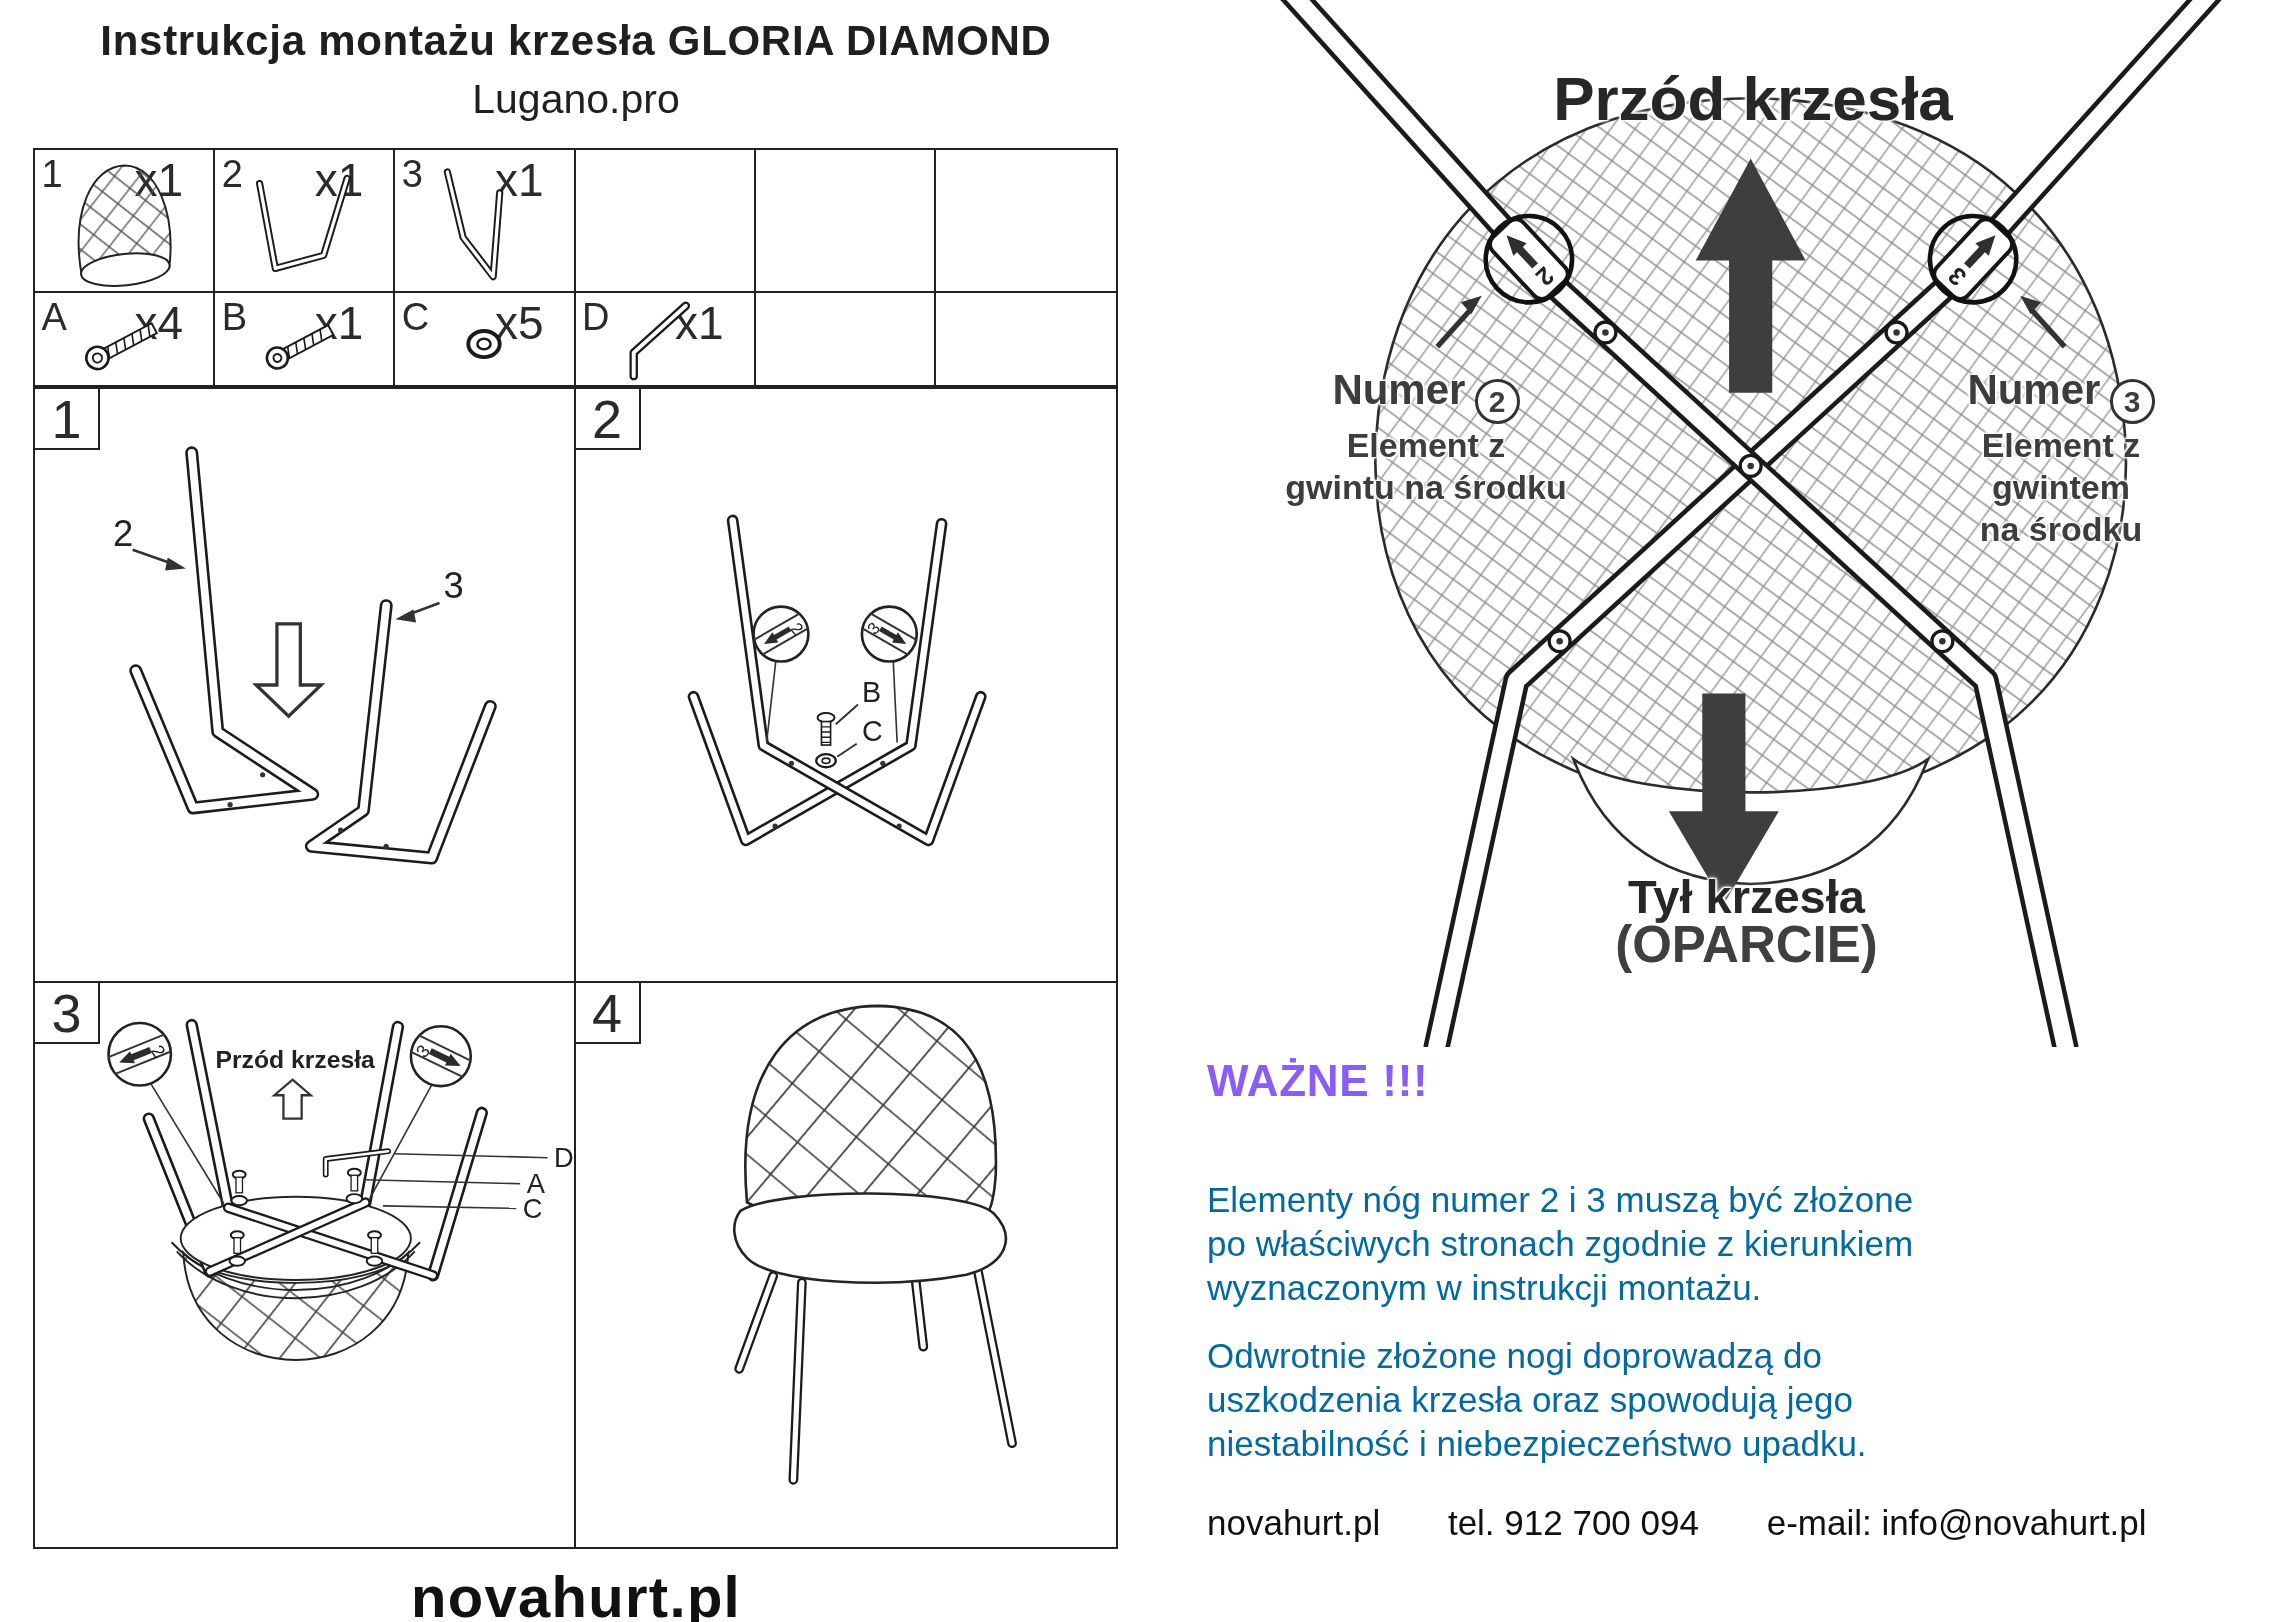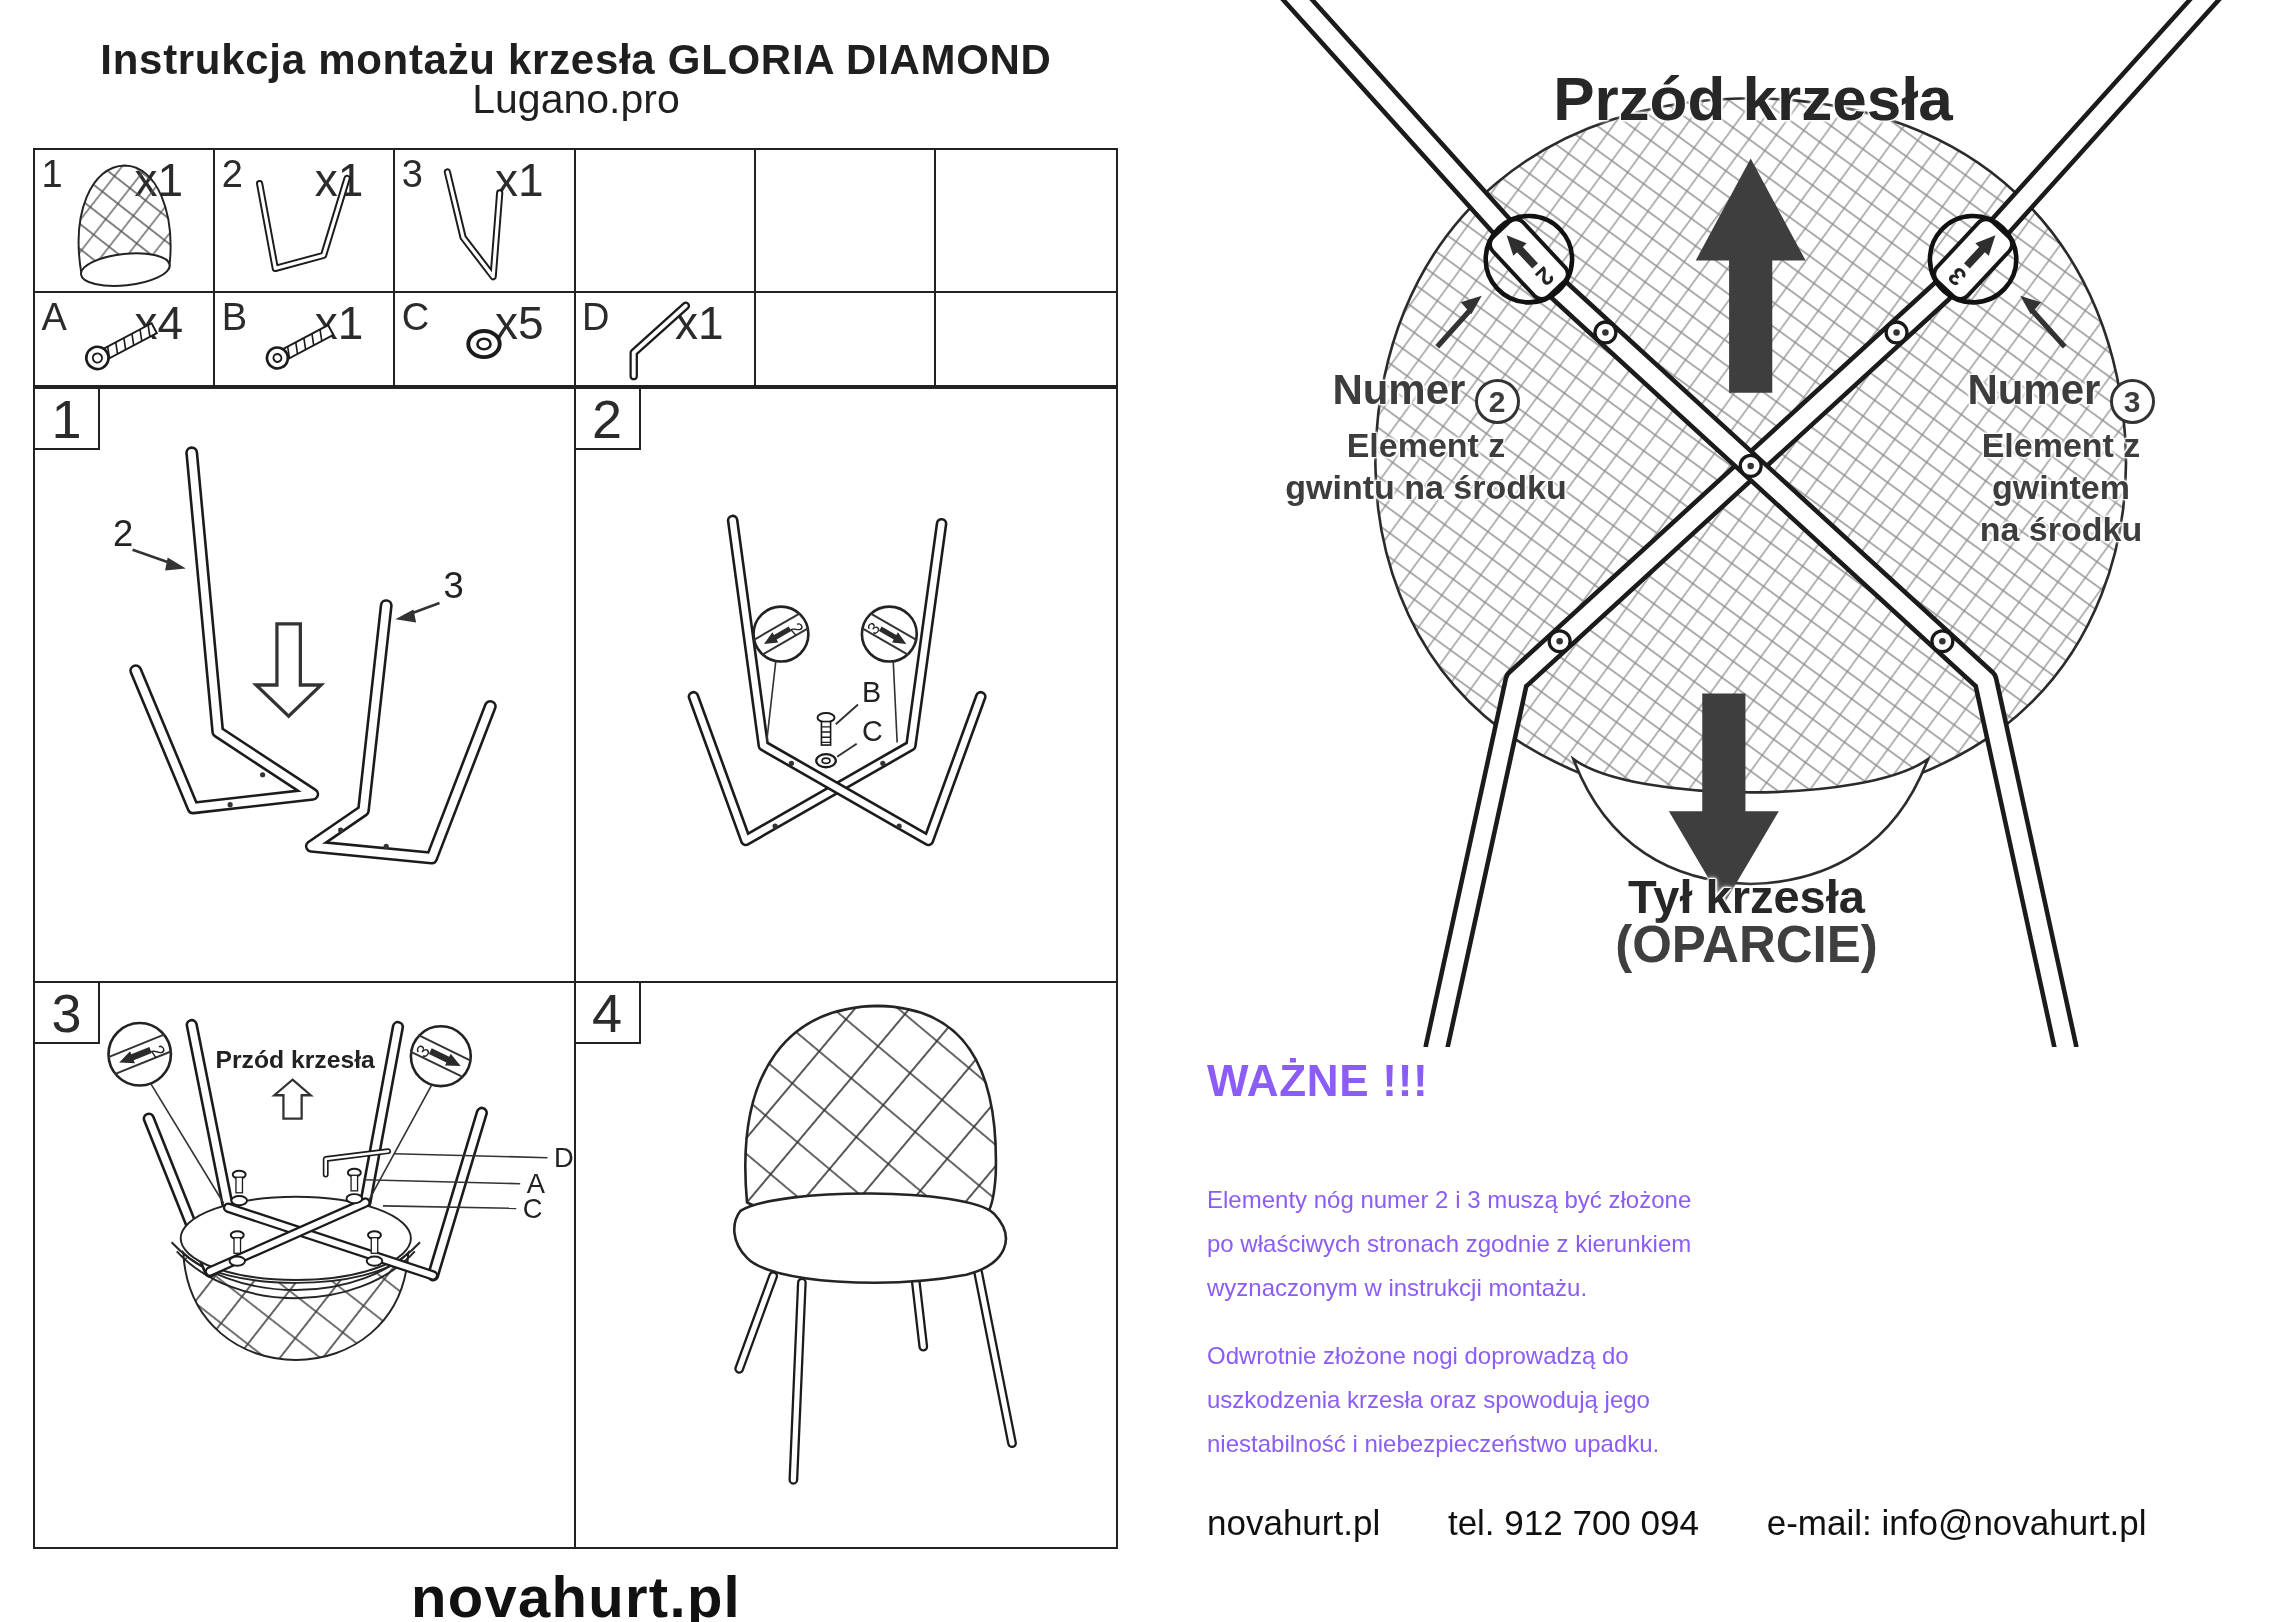--- a/index.html
+++ b/index.html
@@ -2,21 +2,21 @@
 <html style="font-size:10.5px"><head>
 <meta charset="utf-8">
 <style>
   html,body{margin:0;padding:0;background:#e8e8e8;}
   .page{position:relative;width:2295px;height:1623px;background:#ffffff;overflow:hidden;
         font-family:"Liberation Sans",sans-serif;color:#1f1f1f;}
   .abs{position:absolute;}
   .ctr{text-align:center;}
 
   
-  .title1{left:33px;top:17px;width:1086px;font-size:42px;font-weight:bold;letter-spacing:0.7px;margin-top:19px;}
+  .title1{left:33px;top:17px;width:1086px;font-size:42px;font-weight:bold;letter-spacing:0.7px;}
   .title2{left:33px;top:76px;width:1086px;font-size:41px;font-weight:normal;}
 
   
   .ptable{left:33px;top:148px;width:1085px;height:239px;border:2.6px solid #222;box-sizing:border-box;
           display:grid;grid-template-columns:repeat(6,1fr);grid-template-rows:143px 1fr;}
   .pcell{position:relative;border-right:2px solid #222;box-sizing:border-box;}
   .pcell.r1{border-bottom:2.6px solid #222;}
   .pcell.c6{border-right:none;}
   .plabel{position:absolute;top:2.6px;left:6.5px;font-size:38px;color:#2b2b2b;}
   .pcount{position:absolute;top:2.6px;right:30px;font-size:46px;color:#2b2b2b;}
@@ -45,21 +45,21 @@
   .note{color:#3d3d3d;font-weight:bold;}
   .note-left{left:1243px;top:326px;width:366px;}
   .note-right{left:1891px;top:326px;width:340px;}
   .note .nrow{font-size:42px;line-height:47px;margin-top:40px;}
   .note .nline{font-size:34px;line-height:42px;}
   .cnum{display:inline-block;width:39px;height:39px;border:3.3px solid #333;border-radius:50%;
         font-size:30px;line-height:39px;text-align:center;vertical-align:-7.9px;background:#fff;margin-left:9.2px;}
 
   
   .notice-h{left:1207px;top:1056px;width:982px;font-size:44px;font-weight:bold;letter-spacing:0.7px;color:#8b5cf6;}
-  .para{left:1207px;width:1021px;font-size:24px;line-height:44px;color:#8b5cf6;}
+  .para{left:1207px;width:1021px;font-size:35px;line-height:44px;color:#0369a1;}
   .p1{top:1178px;} .p2{top:1334px;}
   .contact{left:1207px;top:1503px;width:1073px;font-size:35px;color:#101010;}
   .contact span{margin-right:58px;}
 
   
   .to{fill:none;stroke:#1b1b1b;stroke-linecap:round;stroke-linejoin:round;}
   .ti{fill:none;stroke:#ffffff;stroke-linecap:round;stroke-linejoin:round;}
   .ln{stroke:#333;fill:none;}
   .mg{fill:#fff;stroke:#222;stroke-width:4;}
   text.sv{fill:#222;}

